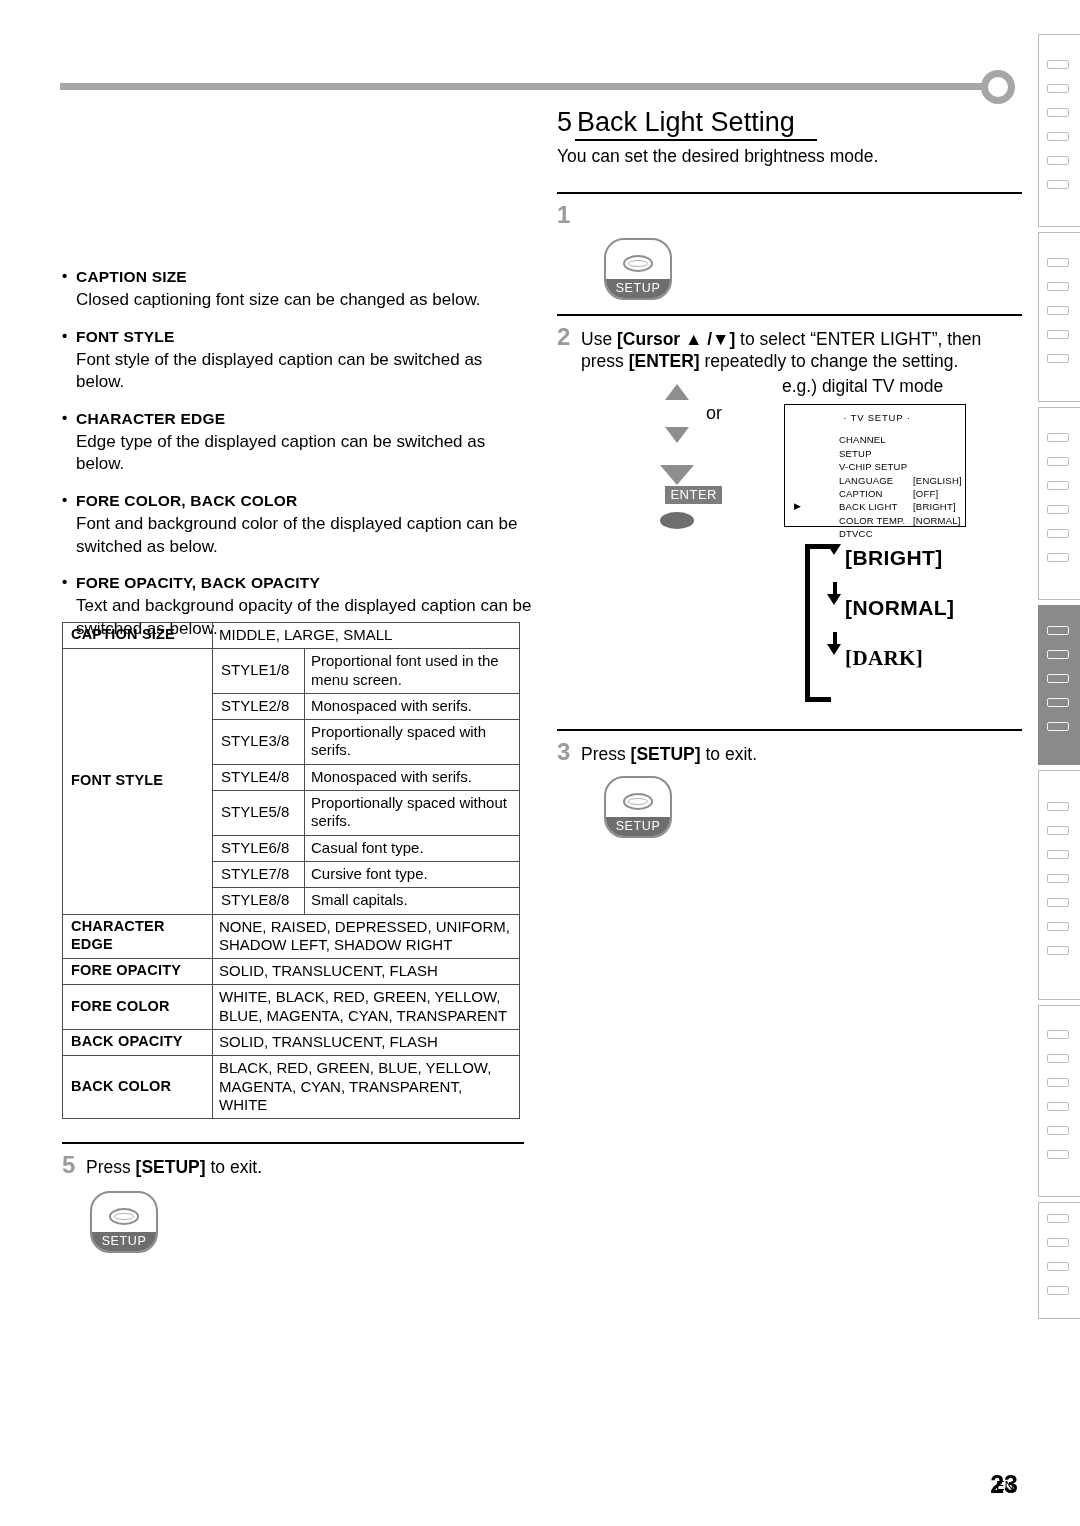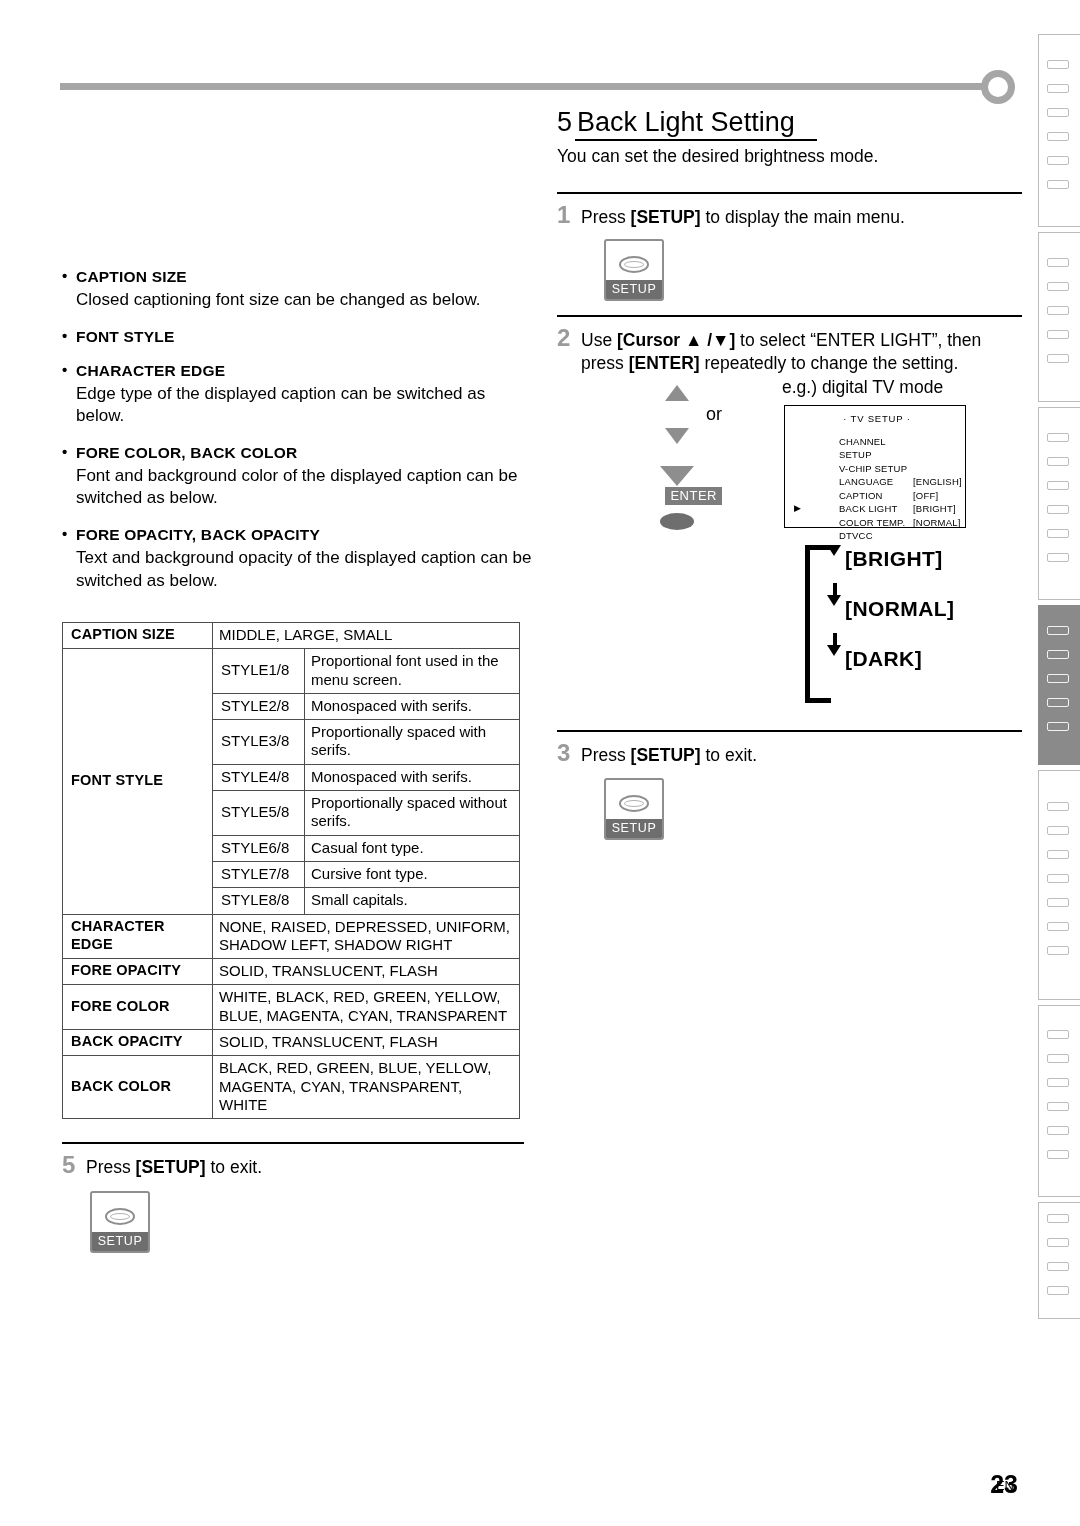--- a/index.html
+++ b/index.html
@@ -126,24 +126,24 @@
     font-size: 24px;
     width: 24px;
     flex: 0 0 24px;
     line-height: 1;
   }
   .step-text { flex: 1 1 auto; }
   .step-text b { font-weight: bold; }
 
   
   .setup-btn {
-    width: 60px;
+    width: 68px;
     height: 62px;
     border: 2px solid #8e8e8e;
-    border-radius: 3px;
+    border-radius: 20px;
     box-sizing: border-box;
     overflow: hidden;
     background: #fff;
     position: relative;
   }
   .setup-btn .knob {
     position: absolute;
     left: 50%;
     top: 15px;
     transform: translateX(-50%);
@@ -452,20 +452,21 @@
       <div class="tab-dash" style="margin-bottom: 15px;"></div>
       <div class="tab-dash" style="margin-bottom: 15px;"></div>
     </div>
   </div>
 
 <div class="col-left">
   <div id="bullet-list">
       <div class="bullet-head">CAPTION SIZE</div>
       <div class="bullet-body">Closed captioning font size can be changed as below.</div>
       <div class="bullet-head">FONT STYLE</div>
+      <div class="bullet-body">Font style of the displayed caption can be switched as below.</div>
       <div class="bullet-head">CHARACTER EDGE</div>
       <div class="bullet-body">Edge type of the displayed caption can be switched as below.</div>
       <div class="bullet-head">FORE COLOR, BACK COLOR</div>
       <div class="bullet-body">Font and background color of the displayed caption can be switched as below.</div>
       <div class="bullet-head">FORE OPACITY, BACK OPACITY</div>
       <div class="bullet-body">Text and background opacity of the displayed caption can be switched as below.</div>
     </div>
 </div>
 
 <table id="spec-table">
@@ -553,23 +554,20 @@
 <div class="col-right">
 
   <div id="heading-row">
     <span id="heading-num">5</span><span id="heading-title">Back Light Setting</span>
   </div>
   <div id="heading-sub">You can set the desired brightness mode.</div>
 
   <div class="step" style="margin-top:24px;">
     <div class="step-line">
       <div class="step-num">1</div>
-      <div class="step-text">
-        <span>Press </span><b>[SETUP]</b><span> to display the main menu.</span>
-      </div>
     </div>
     <div style="margin:11px 0 14px 47px;">
       <div class="setup-btn">
         <div class="knob"></div>
         <div class="cap">SETUP</div>
       </div>
     </div>
   </div>
 
   <div class="step" style="margin-top:10px; height:404px;">
@@ -629,21 +627,21 @@
 
     <div id="cycle">
       <div id="cycle-bracket"></div>
       <div class="cycle-arrow" style="top:0px;"></div>
       <div class="cycle-label" style="top:2px;">[BRIGHT]</div>
       <div class="cycle-stem" style="top:38px; height:16px;"></div>
       <div class="cycle-arrow" style="top:50px;"></div>
       <div class="cycle-label" style="top:52px;">[NORMAL]</div>
       <div class="cycle-stem" style="top:88px; height:16px;"></div>
       <div class="cycle-arrow" style="top:100px;"></div>
-      <div class="cycle-label" style="top:102px;">[DARK]</div>
+      <div class="cycle-label" style="top:102px;font-family:Liberation Serif, serif;">[DARK]</div>
     </div>
   </div>
 
   <div class="step" style="margin-top:0px;">
     <div class="step-line">
       <div class="step-num">3</div>
       <div class="step-text">
         <span>Press </span><b>[SETUP]</b><span> to exit.</span>
       </div>
     </div>

